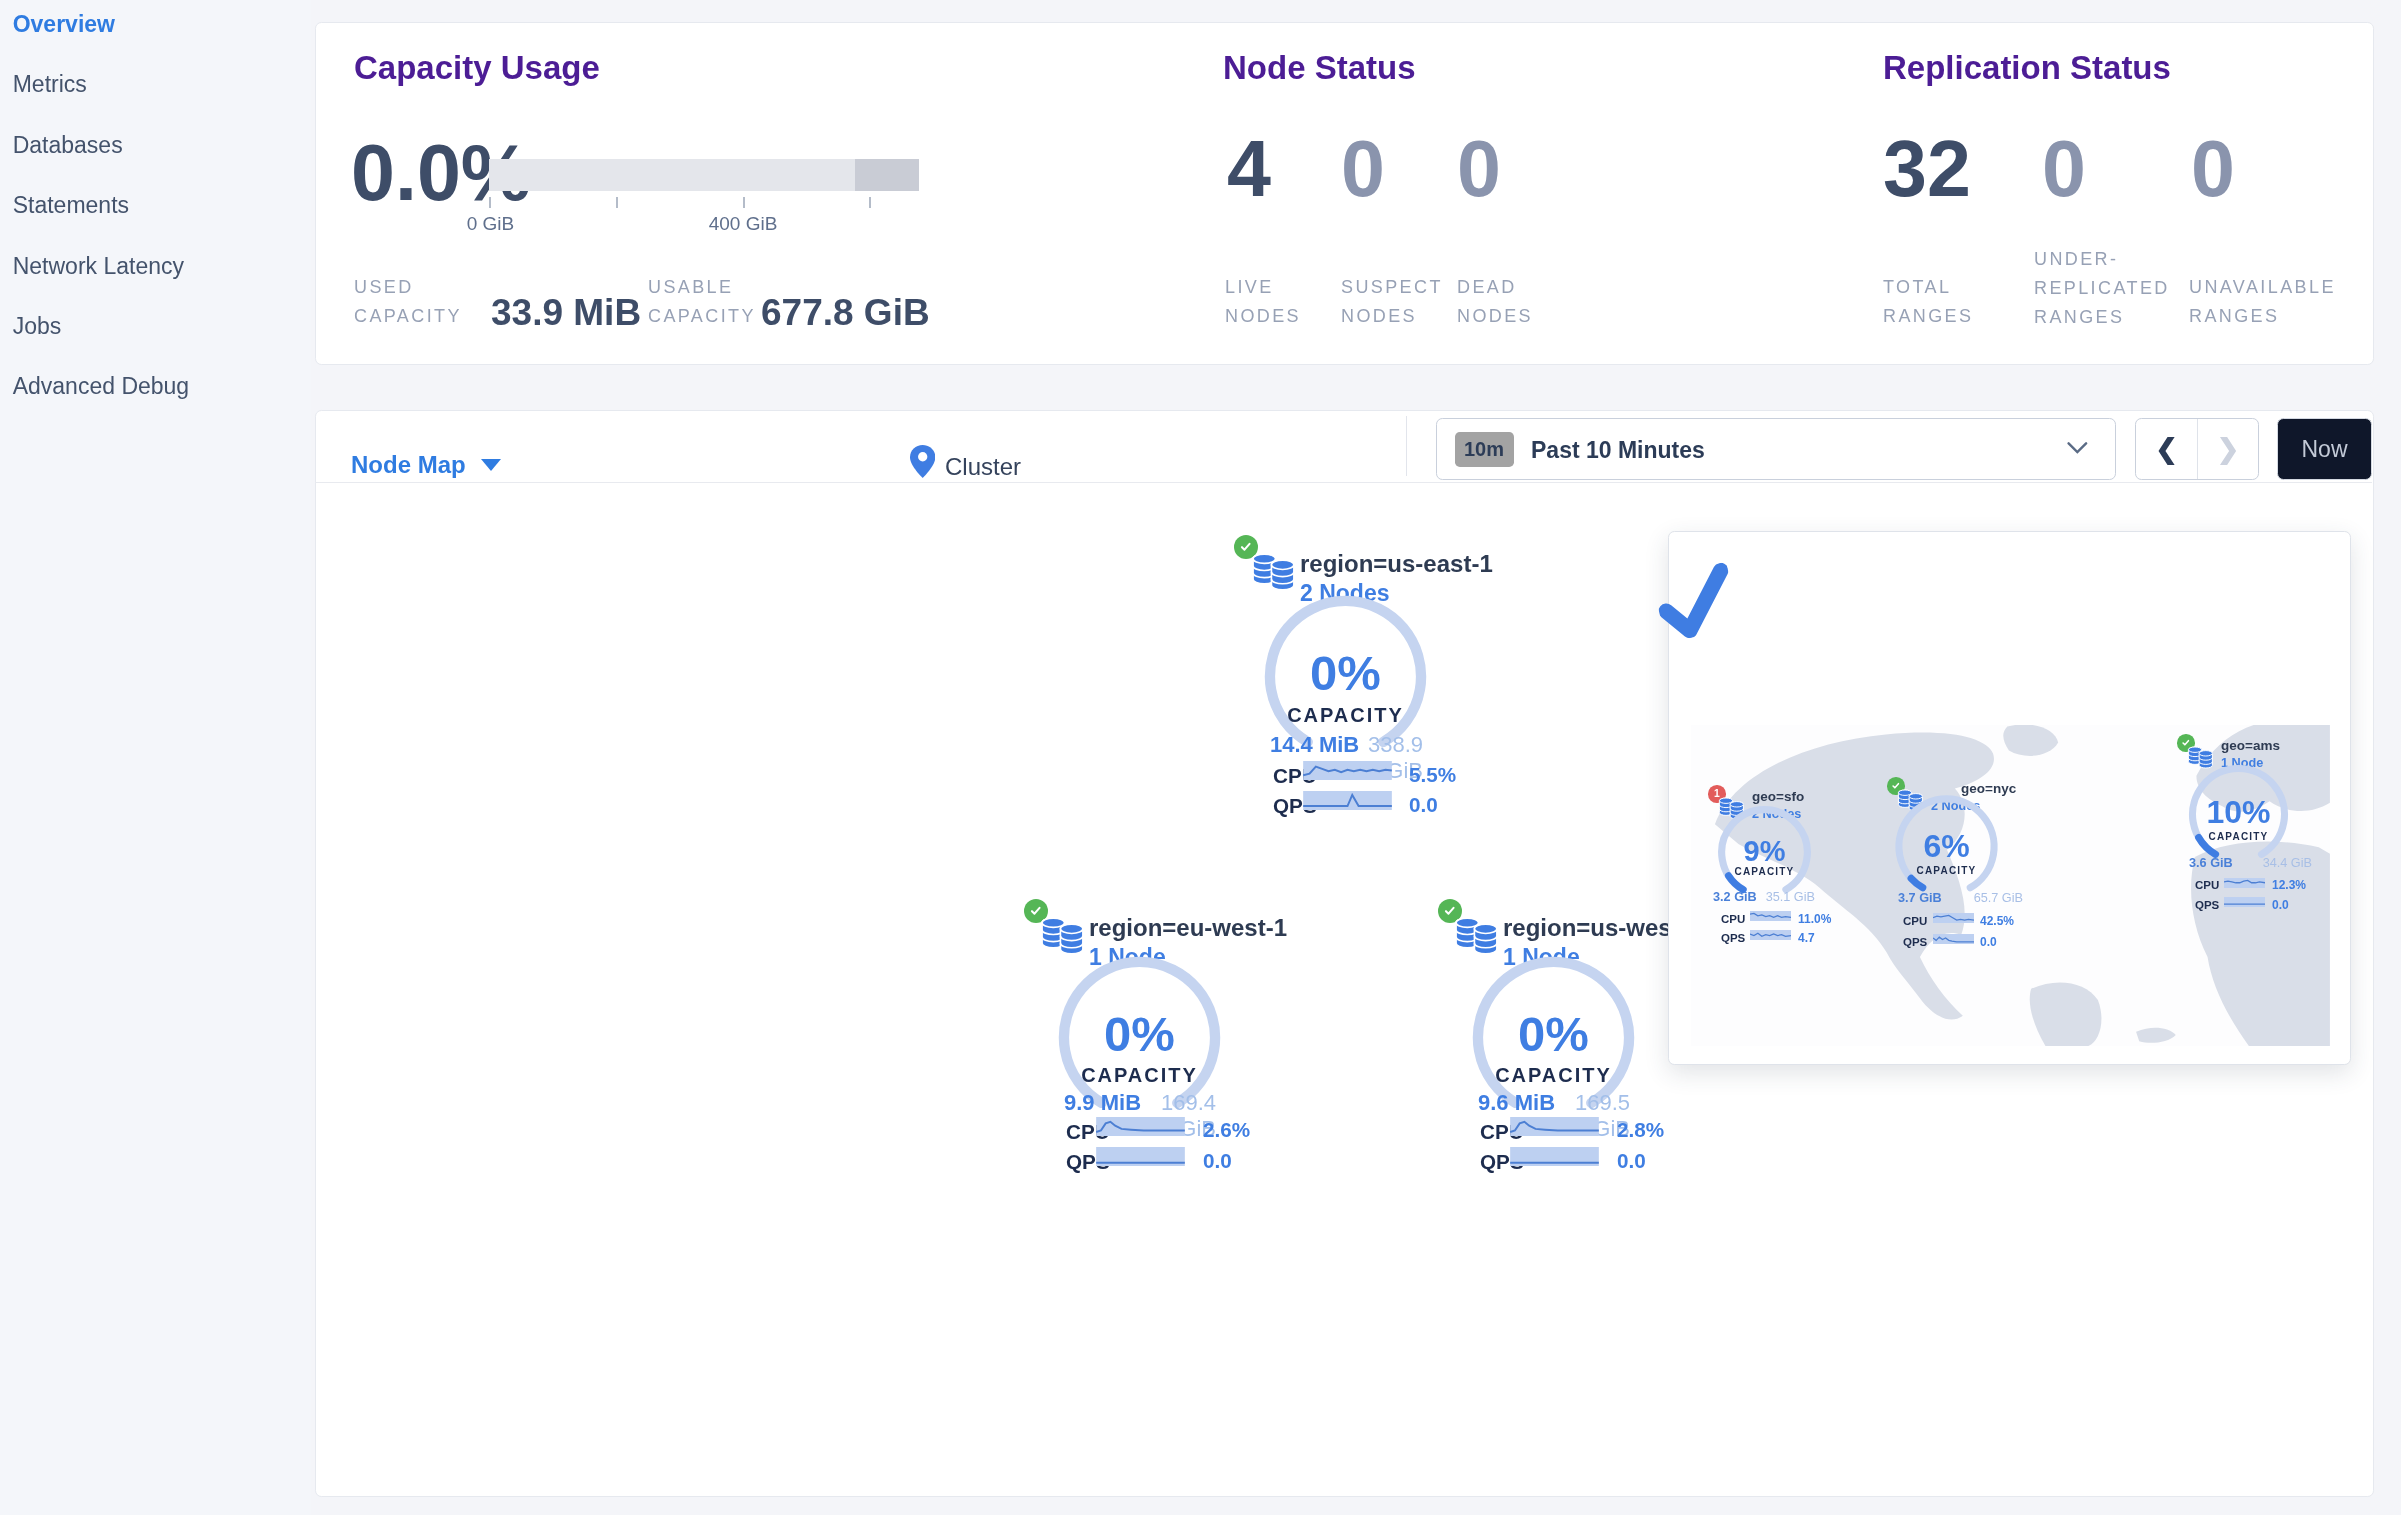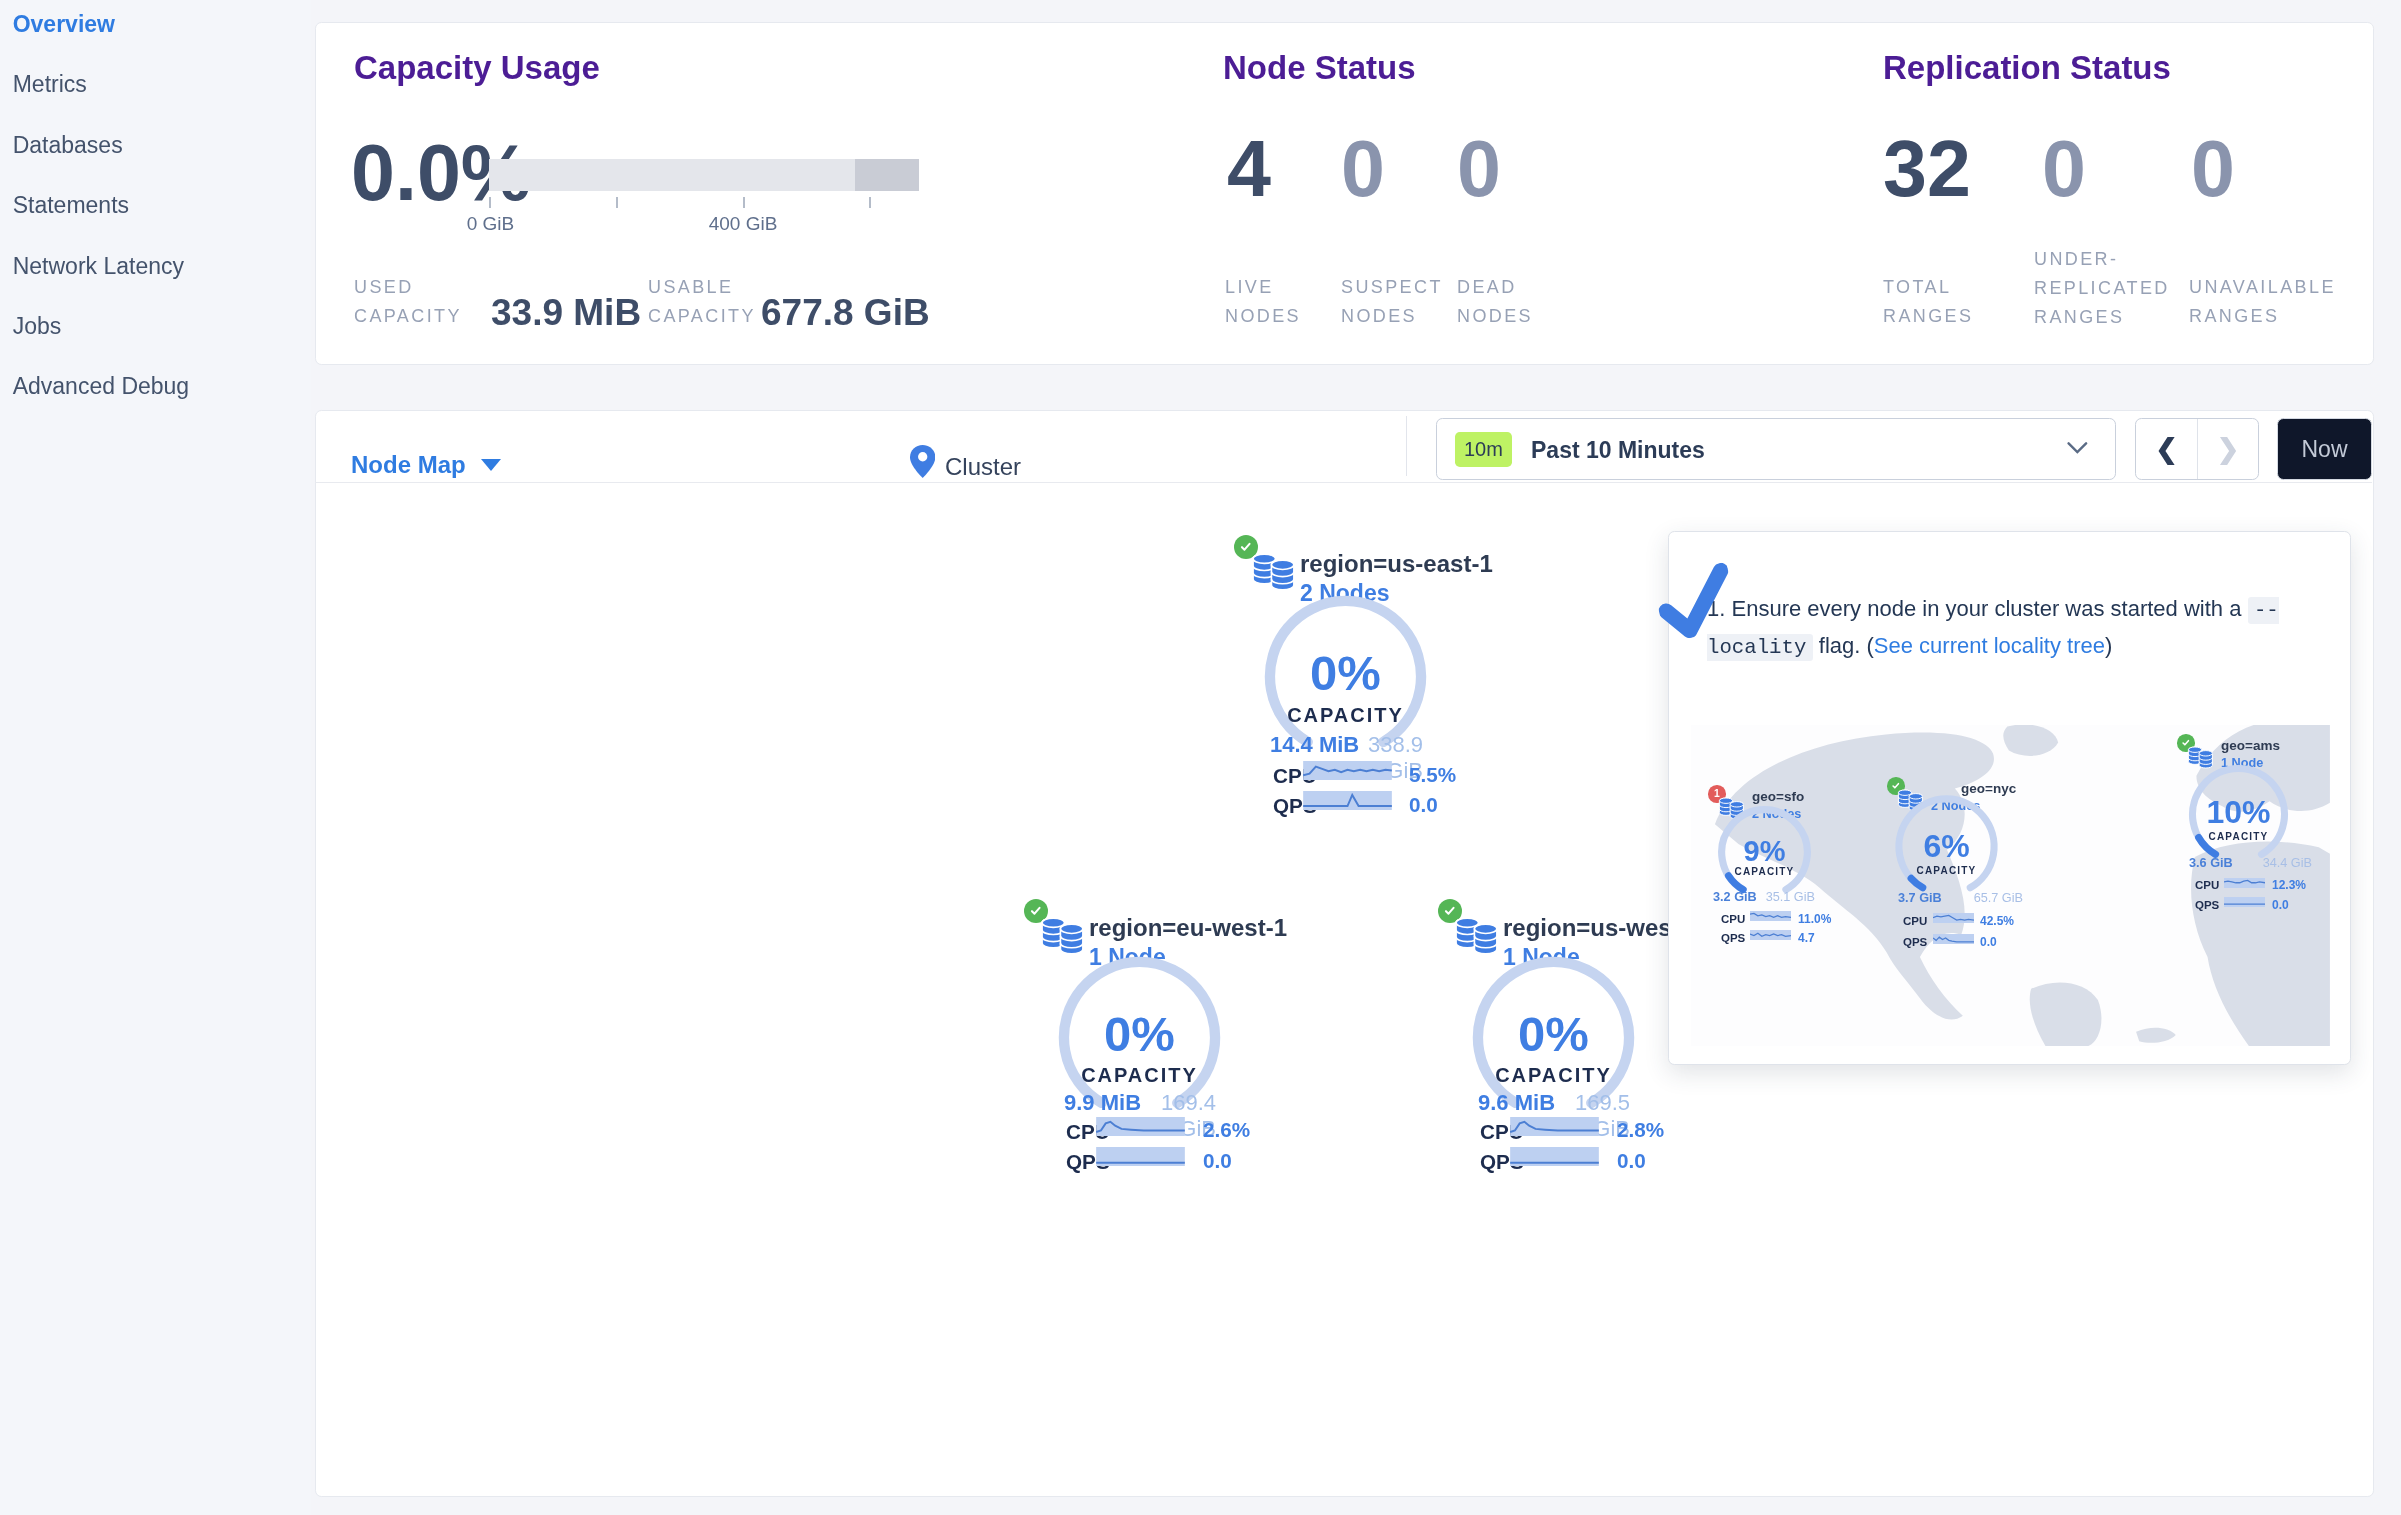--- a/index.html
+++ b/index.html
@@ -25,21 +25,21 @@
   .statval { position:absolute; font-size:37px; font-weight:700; color:#3e4d68; }
   .bar-track { position:absolute; background:#e4e6eb; }
   .bar-dark  { position:absolute; background:#c9ccd5; }
   .tick { position:absolute; width:1.6px; height:11px; background:#b4bcc9; }
   .tick-label { position:absolute; font-size:19px; color:#5f6f8c; text-align:center; }
   .view-selector { position:absolute; font-size:24px; font-weight:600; color:#2f7ce1; cursor:pointer; }
   .tri-down { position:absolute; width:0; height:0; border-left:10.3px solid transparent; border-right:10.3px solid transparent; border-top:12.7px solid #2f7ce1; }
   .crumb { position:absolute; font-size:24px; color:#35435c; cursor:pointer; }
   .vdiv { position:absolute; width:0.8px; background:#e2e5ec; }
   .timebox { position:absolute; background:#fff; border:1.6px solid #c9d0dc; border-radius:6.4px; cursor:pointer; }
-  .timechip { position:absolute; background:#bef264; border-radius:4.8px; font-size:20px; font-weight:400; color:#2c3c57; padding:6.4px 9.5px; }
+  .timechip { position:absolute; background:#a3a3a3; border-radius:4.8px; font-size:20px; font-weight:700; color:#2c3c57; padding:6.4px 9.5px; }
   .timelabel { position:absolute; font-size:23px; font-weight:600; color:#2c3c57; }
   .segbtn { position:absolute; border:1.6px solid #c9d0dc; background:#fff; border-radius:6.4px; display:flex; }
   .segcell { width:50%; height:100%; display:flex; align-items:center; justify-content:center; font-size:27px; font-weight:700; cursor:pointer; }
   .segcell.on  { color:#2c3c57; }
   .segcell.off { color:#ccd2de; border-left:0.8px solid #dfe3ea; }
   .nowbtn { position:absolute; border:1.6px solid #d4d9e2; border-radius:6.4px; background:#0f172a; display:flex; align-items:center; justify-content:center; font-size:23px; color:#c3cad7; cursor:pointer; }
   
   .badge { position:absolute; border-radius:50%; display:flex; align-items:center; justify-content:center; }
   .badge.green { background:#55b656; }
   .badge.red { background:#e25c5b; color:#fff; font-weight:700; }
@@ -265,24 +265,20 @@
   </svg>
   <div class="mrow-val" style="left:1617px;top:1149px;">0.0</div>
 </div>
 
 <div class="popup">
 
   <svg class="bigcheck" width="76" height="67" viewBox="0 0 64 56">
     <path d="M6 30 L22 50 L58 6" fill="none" stroke="#3f7de2" stroke-width="13" stroke-linecap="round" stroke-linejoin="round"></path>
   </svg>
 
-  <div class="step" style="left:38px;top:59px;width:626px;">
-    <span>1.</span>
-    <span>Ensure every node in your cluster was started with a </span><span class="code">--locality</span><span> flag. (</span><span class="steplink">See current locality tree</span><span>)</span>
-  </div>
 
   <div class="mini-map">
     <svg width="639" height="321" viewBox="0 0 804 404">
       <g fill="#d9dee8">
         <path d="M30,125 C55,60 145,22 245,12 C325,4 372,16 380,36 C387,56 362,72 332,80 C352,102 347,137 322,157 C337,192 352,232 340,264 C318,256 300,270 288,292 C300,318 320,346 342,366 C326,378 304,366 288,344 C272,322 256,306 246,286 C226,252 192,232 162,205 C132,180 92,168 60,150 Z"></path>
         <path d="M398,2 C428,-6 458,4 462,22 C452,40 420,44 400,32 C392,20 390,10 398,2 Z"></path>
         <path d="M428,332 C458,318 496,322 512,346 C522,372 514,398 500,404 L446,404 C432,380 422,352 428,332 Z"></path>
         <path d="M560,386 C580,378 600,380 610,390 C600,400 578,402 564,398 Z"></path>
         <path d="M636,64 C652,32 678,10 708,0 L804,0 L804,98 C778,114 748,110 728,96 C708,110 686,114 668,102 C650,94 636,82 636,64 Z"></path>
         <path d="M634,166 C676,144 738,142 790,154 L804,162 L804,404 L702,404 C676,368 656,330 650,292 C630,252 624,206 634,166 Z"></path>

